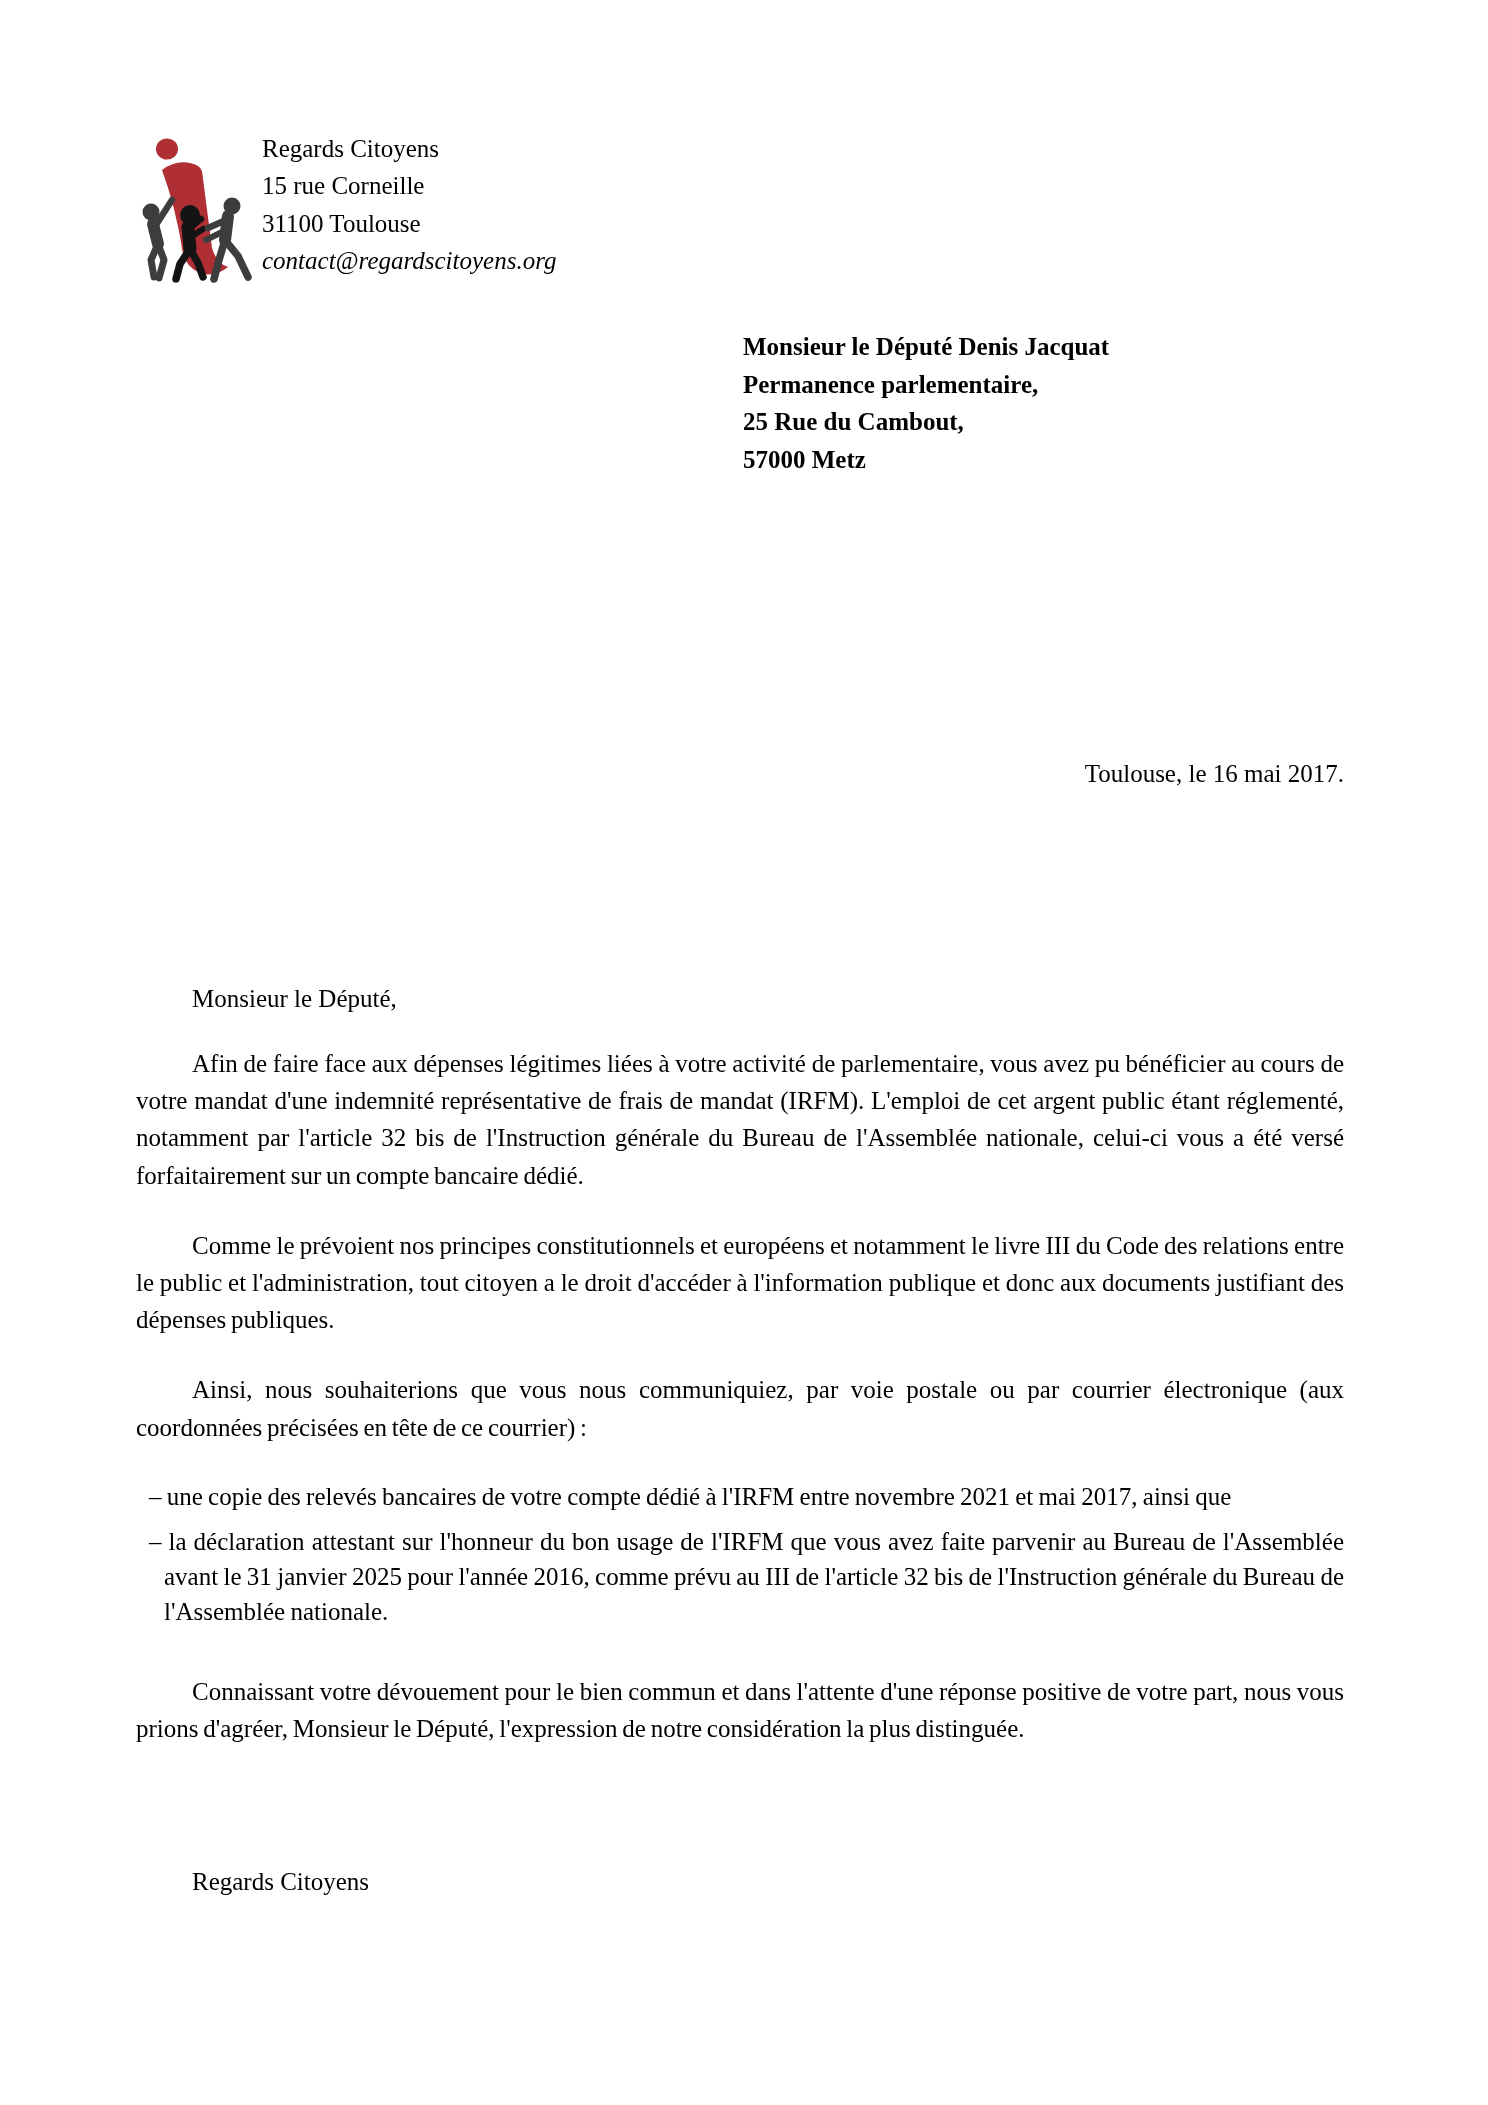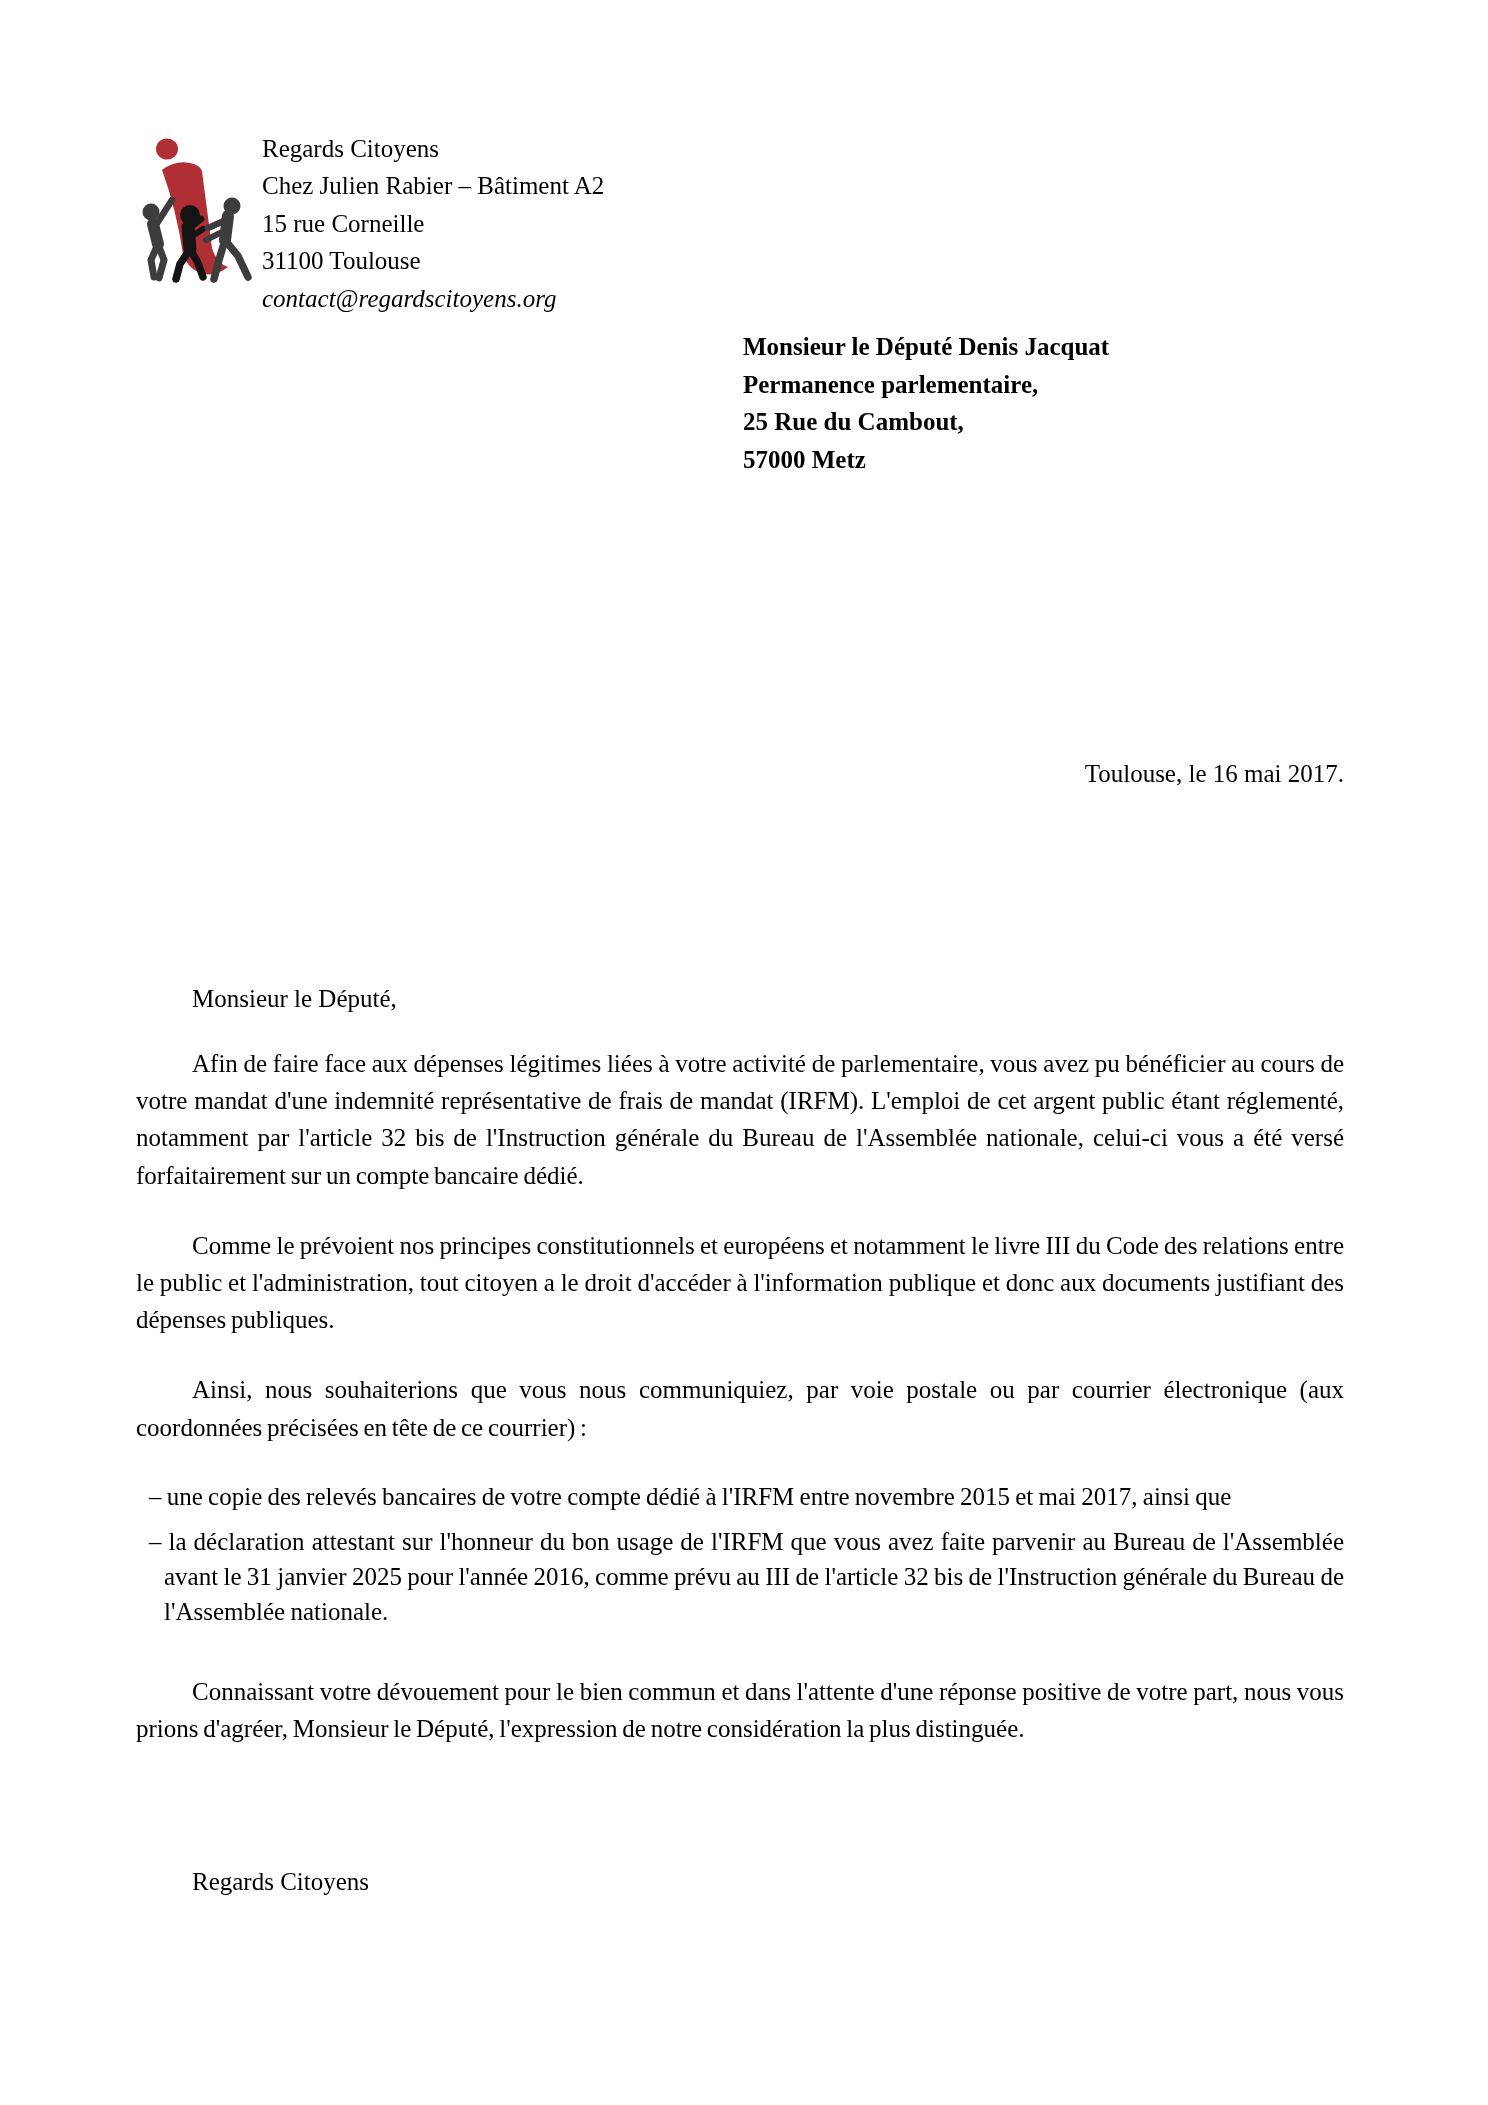--- a/index.html
+++ b/index.html
@@ -120,21 +120,20 @@
       <path d="M88 80 L85 104" stroke-width="12"></path>
       <path d="M86 84 L68 92" stroke-width="6.5"></path>
       <path d="M86 94 L66 104" stroke-width="6"></path>
       <path d="M85 104 L98 120 L108 141" stroke-width="7.5"></path>
       <path d="M85 104 L79 124 L74 143" stroke-width="7.5"></path>
     </g>
   </svg>
 
   <div class="sender">
     <div>Regards Citoyens</div>
-    <div>Chez Julien Rabier – Bâtiment A2</div>
     <div>15 rue Corneille</div>
     <div>31100 Toulouse</div>
     <div class="italic">contact@regardscitoyens.org</div>
   </div>
 
   <div class="recipient">
     <div>Monsieur le Député Denis Jacquat</div>
     <div>Permanence parlementaire,</div>
     <div>25 Rue du Cambout,</div>
     <div>57000 Metz</div>
@@ -144,21 +143,21 @@
   <div class="dateline">Toulouse, le 16 mai 2017.</div>
 
   <div class="letter-body">
     <div class="salutation">Monsieur le Député,</div>
 
     <p class="para">Afin de faire face aux dépenses légitimes liées à votre activité de parlementaire, vous avez pu bénéficier au cours de votre mandat d'une indemnité représentative de frais de mandat (IRFM). L'emploi de cet argent public étant réglementé, notamment par l'article 32 bis de l'Instruction générale du Bureau de l'Assemblée nationale, celui-ci vous a été versé forfaitairement sur un compte bancaire dédié.</p>
     <p class="para">Comme le prévoient nos principes constitutionnels et européens et notamment le livre III du Code des relations entre le public et l'administration, tout citoyen a le droit d'accéder à l'information publique et donc aux documents justifiant des dépenses publiques.</p>
     <p class="para">Ainsi, nous souhaiterions que vous nous communiquiez, par voie postale ou par courrier électronique (aux coordonnées précisées en tête de ce courrier) :</p>
 
     <div class="bullets">
-      <div class="bullet">– une copie des relevés bancaires de votre compte dédié à l'IRFM entre novembre 2015 et mai 2017, ainsi que</div>
+      <div class="bullet">– une copie des relevés bancaires de votre compte dédié à l'IRFM entre novembre 2021 et mai 2017, ainsi que</div>
       <div class="bullet">– la déclaration attestant sur l'honneur du bon usage de l'IRFM que vous avez faite parvenir au Bureau de l'Assemblée avant le 31 janvier 2025 pour l'année 2016, comme prévu au III de l'article 32 bis de l'Instruction générale du Bureau de l'Assemblée nationale.</div>
     </div>
 
     <p class="para closing">Connaissant votre dévouement pour le bien commun et dans l'attente d'une réponse positive de votre part, nous vous prions d'agréer, Monsieur le Député, l'expression de notre considération la plus distinguée.</p>
 
     <div class="signature">Regards Citoyens</div>
   </div>
 
 </div>
 

